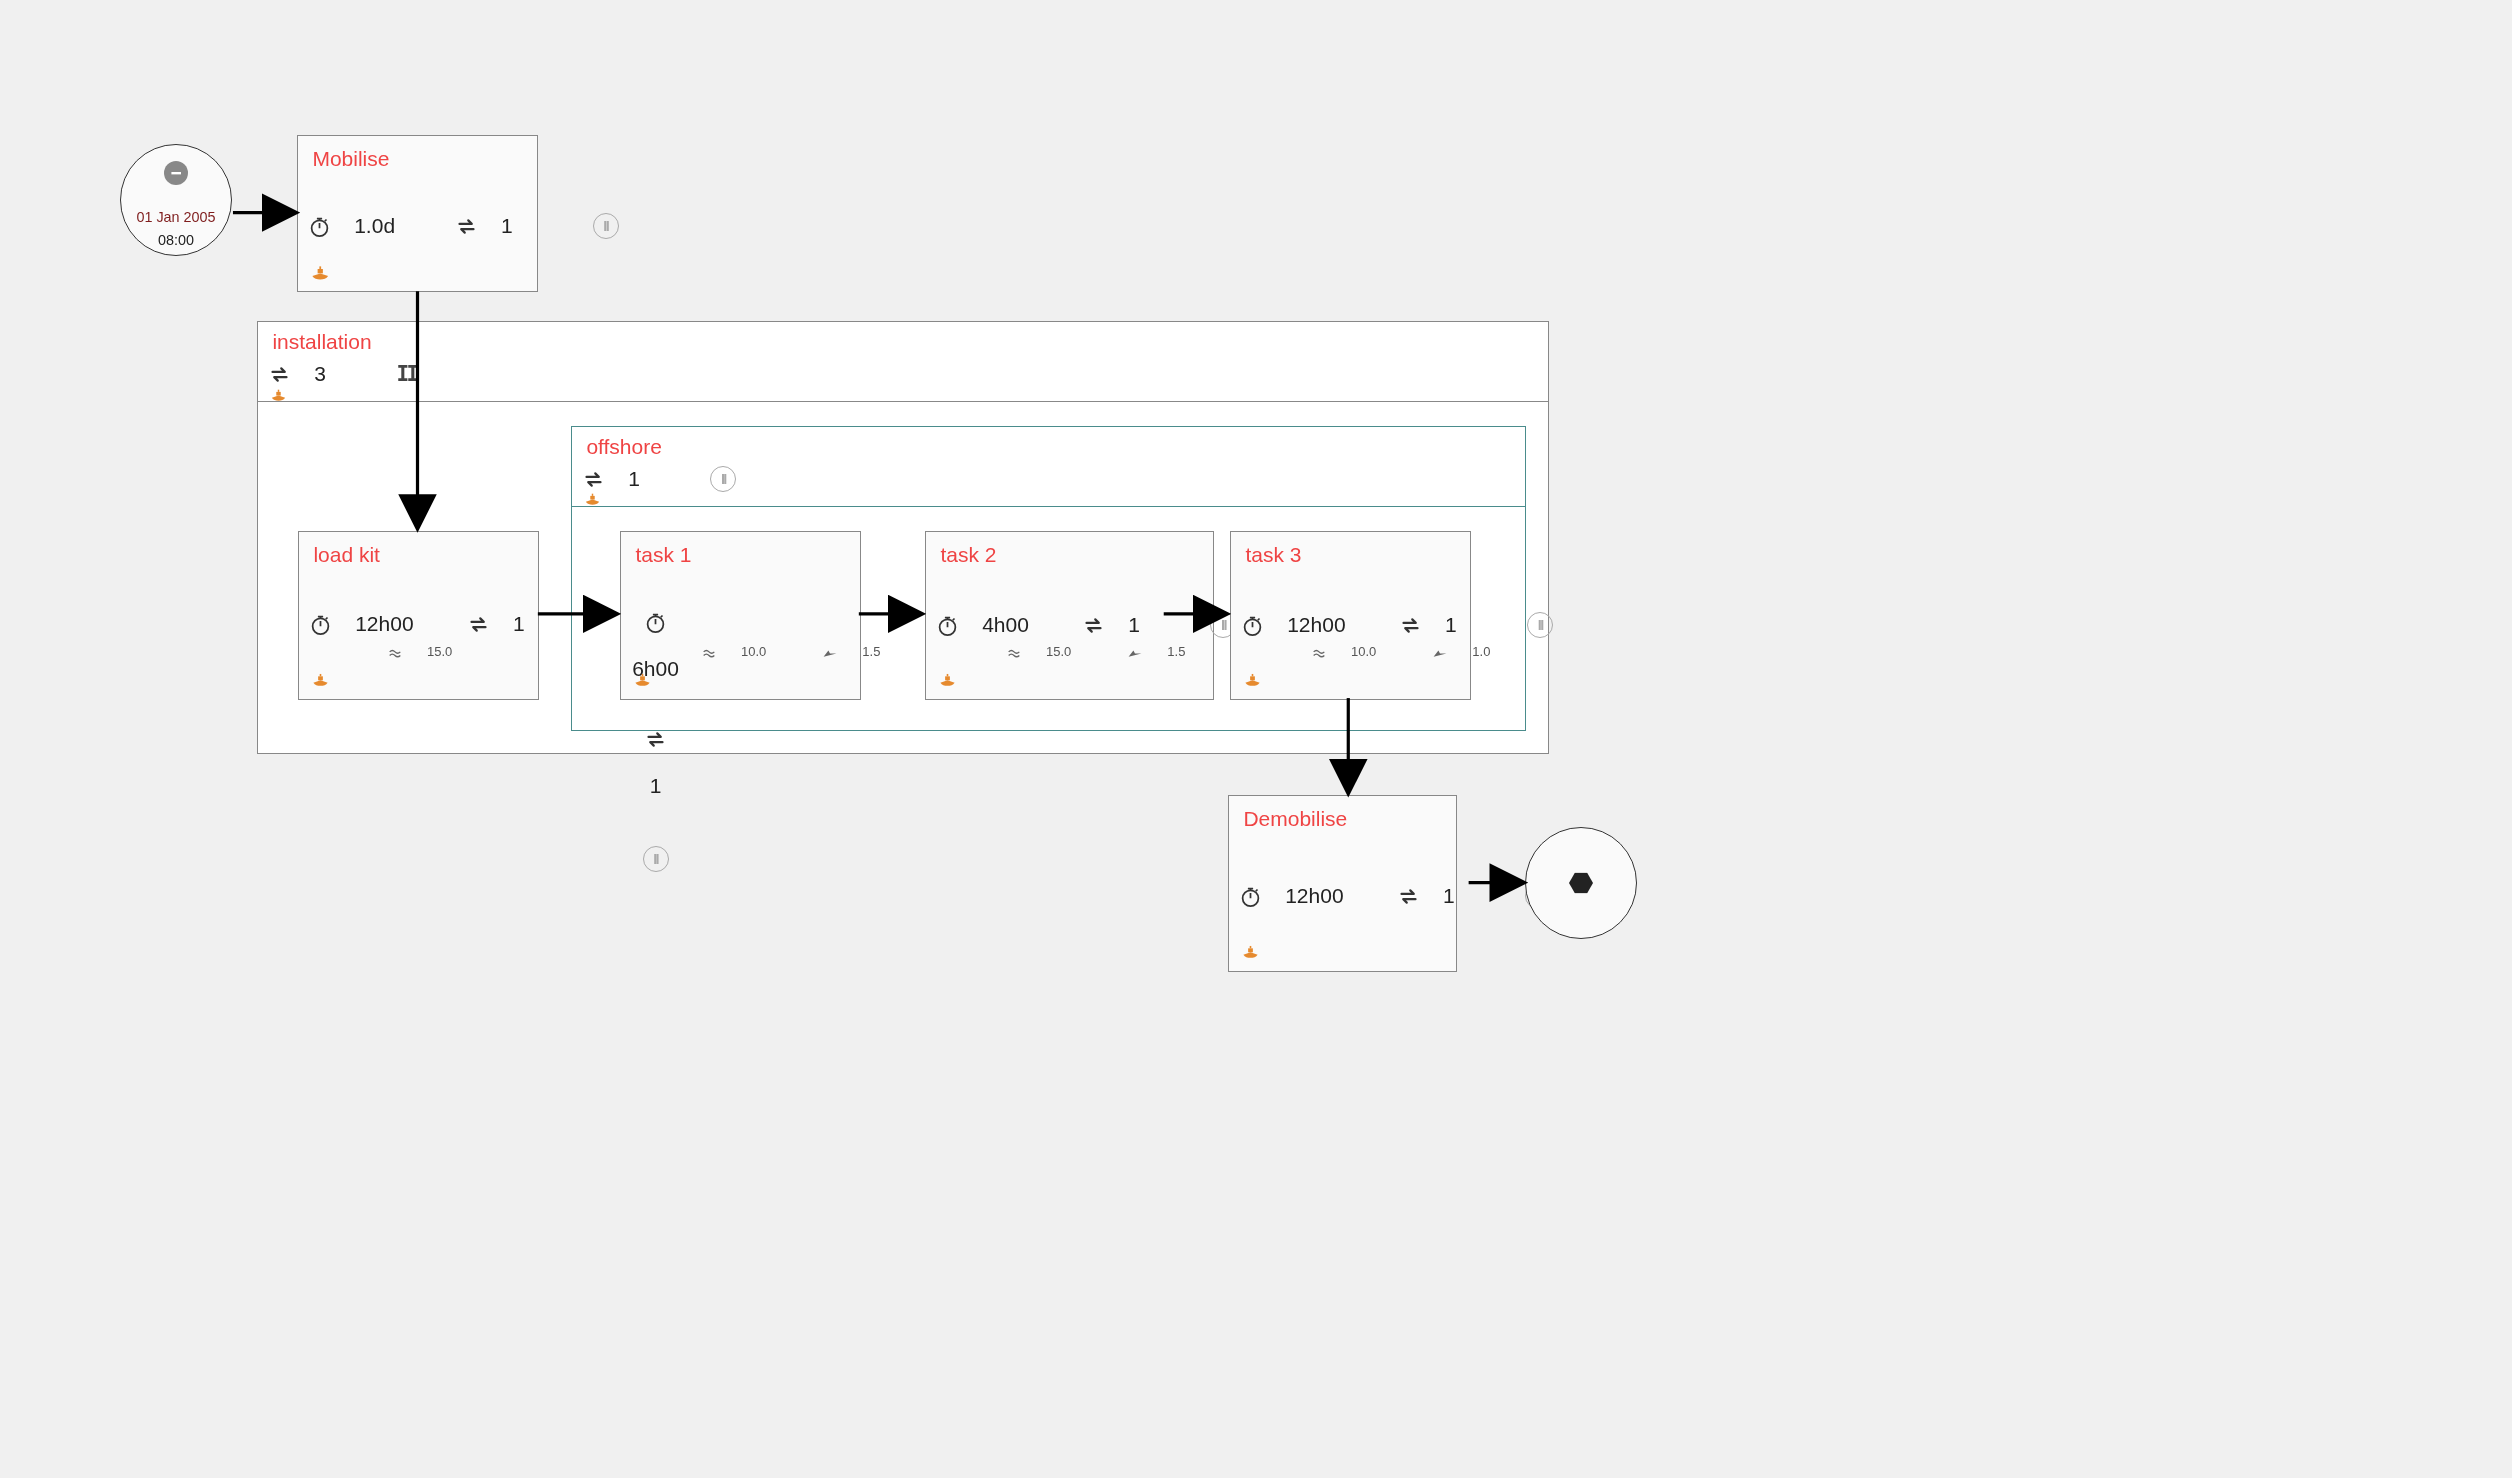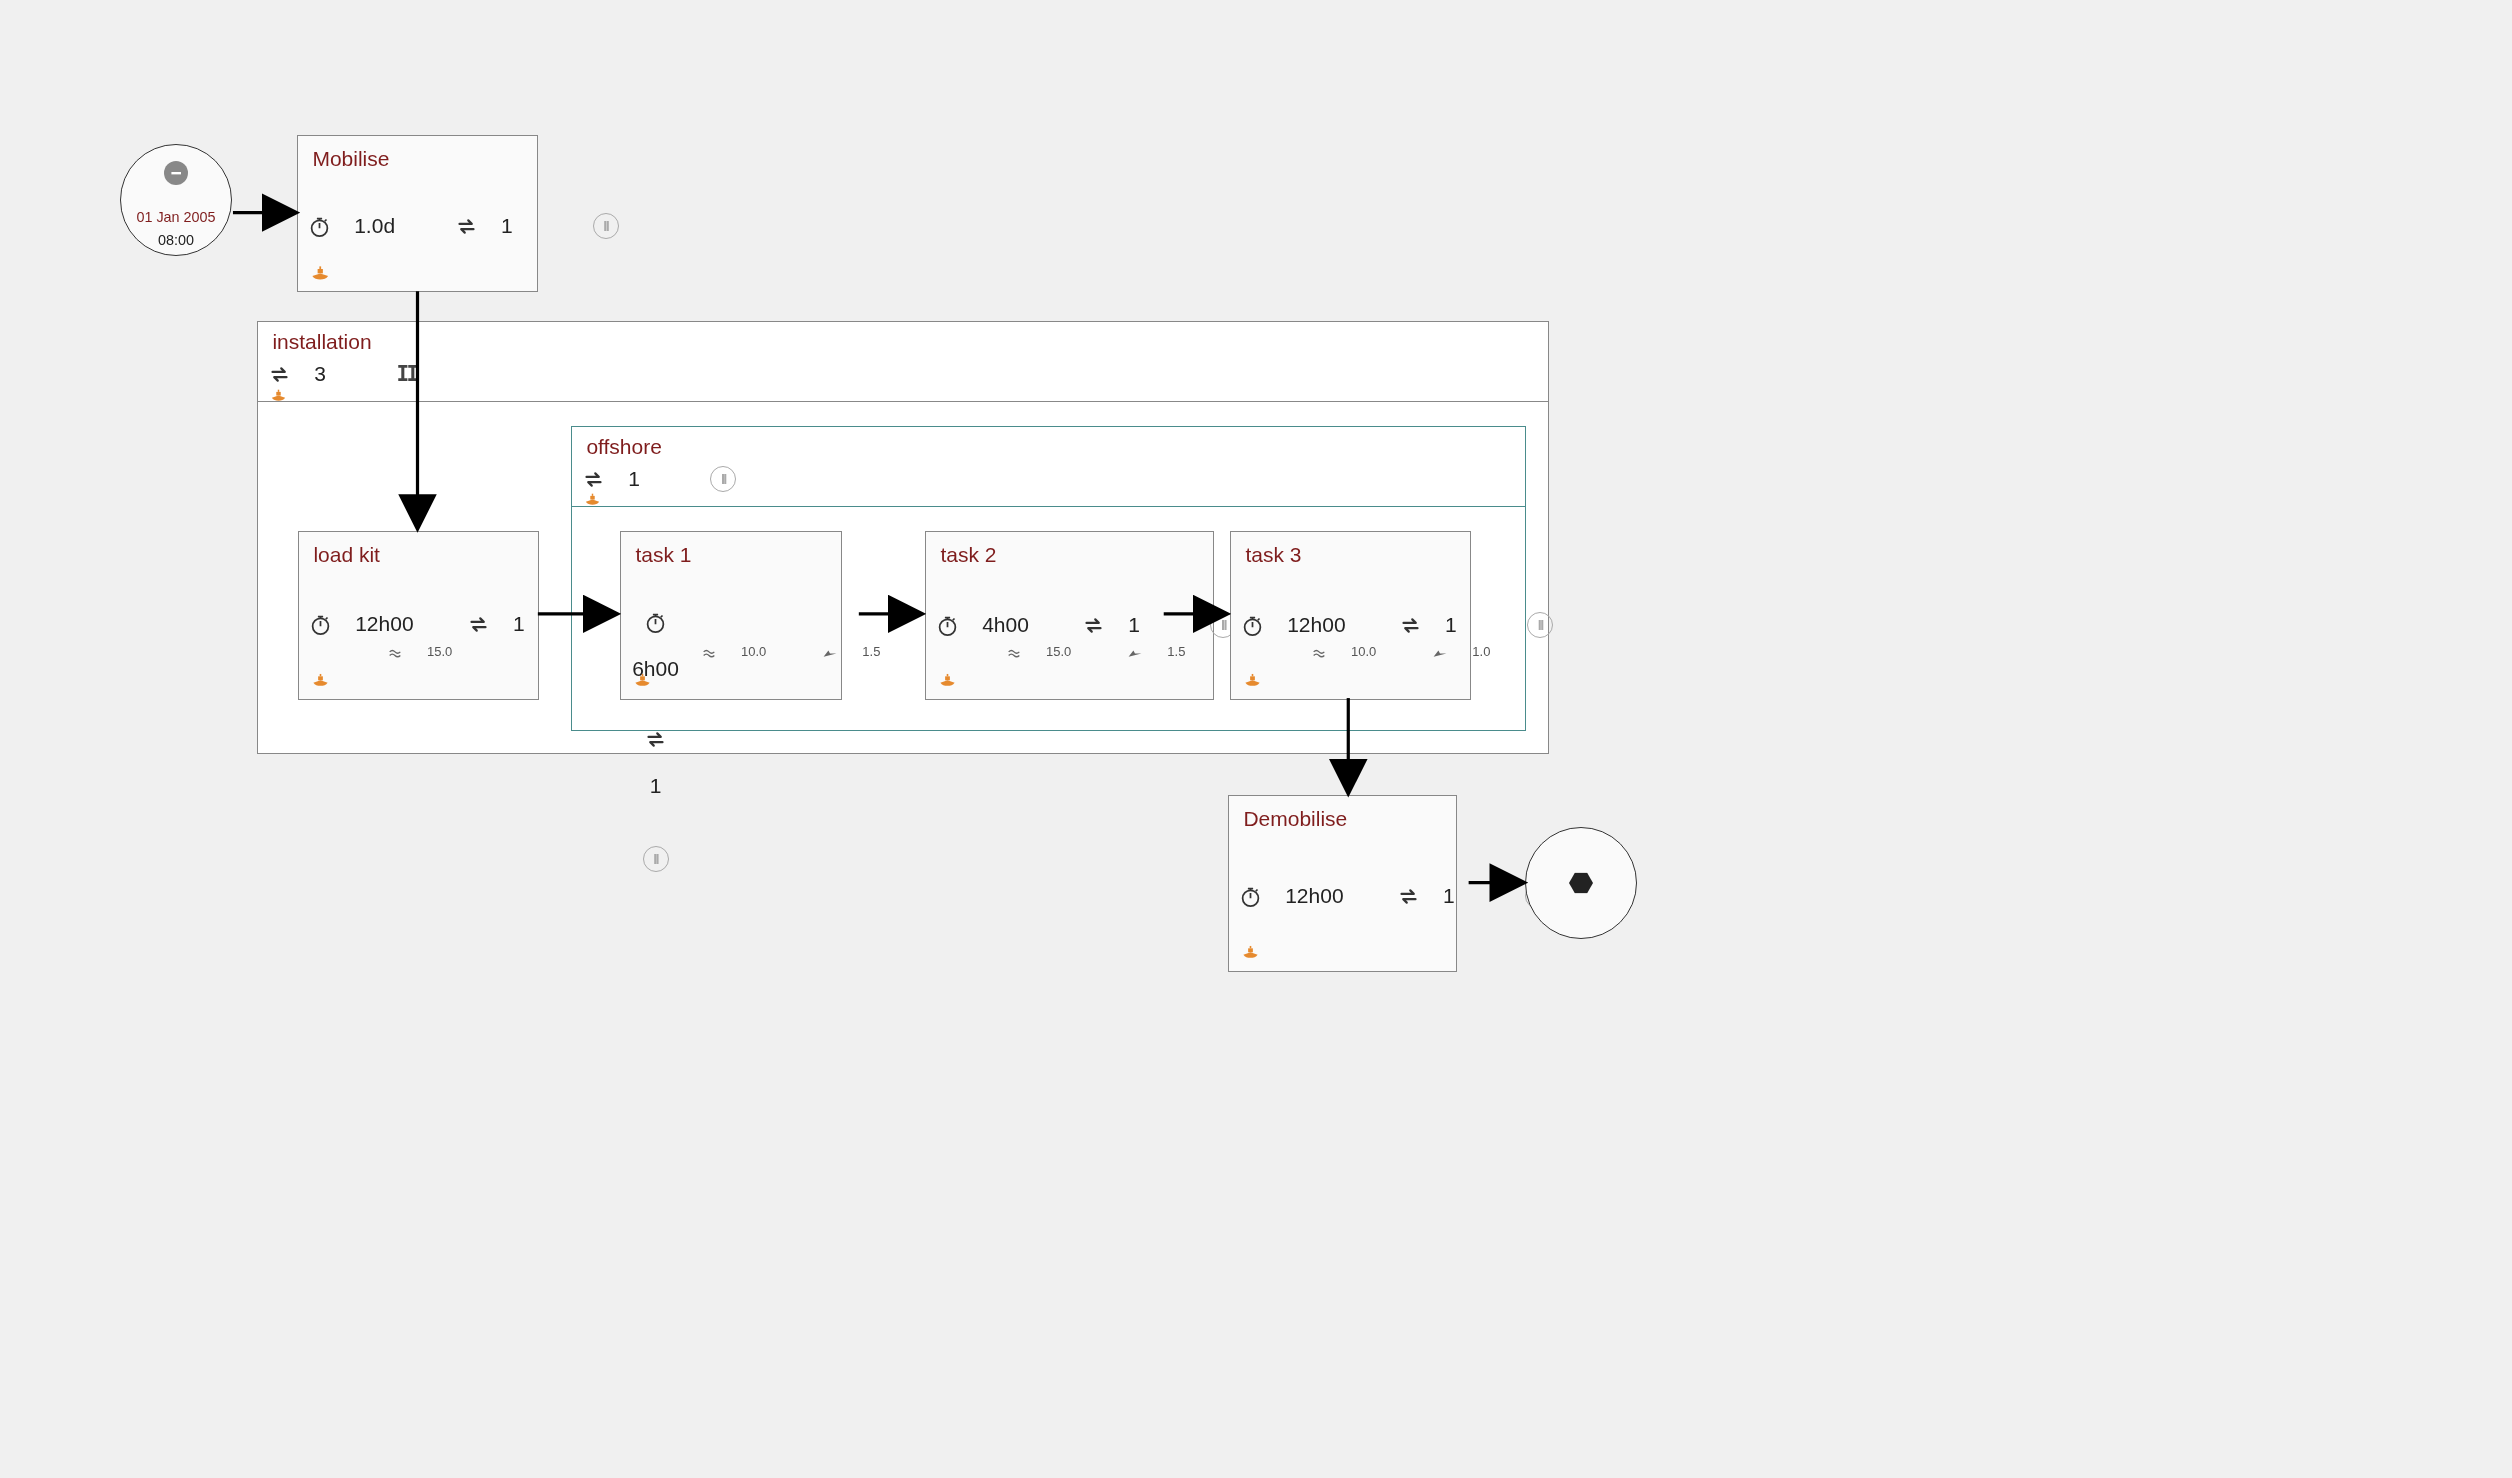--- a/index.html
+++ b/index.html
@@ -24,21 +24,21 @@
     background: #fff;
     border: 0.8px solid #888;
     box-sizing: border-box;
   }
   .group.offshore {
     border: 0.8px solid #4a8c8c;
   }
   .title {
     position: absolute;
     font-size: 21px;
-    color: #7f1d1d;
+    color: #ef4444;
   }
   .icon-row {
     position: absolute;
     display: flex;
     align-items: center;
     gap: 24px;
   }
   .stopwatch {
     display:inline-block; vertical-align:middle;
   }
@@ -238,21 +238,21 @@
         <span style="width:22.5px"></span>
         <span class="pause-circle">II</span>
       </div>
       <span class="ship" style="position:absolute; left:11.2px; top:63px;">
           <svg width="19" height="17.7" viewBox="0 0 24 24">
             <use href="#i-ship"></use>
           </svg>
         </span>
     </div>
 
-    <div class="node" style="left:48px; top:104px; width:222px; height:169px;">
+    <div class="node" style="left:48px; top:104px; width:241px; height:169px;">
       <div class="title" style="left:14.4px; top:11.2px;">task 1</div>
       <div class="icon-row" style="left:11.2px; top:80px;flex-direction:column;">
         <span class="stopwatch">
             <svg width="21" height="21" viewBox="0 0 24 24">
               <use href="#i-stopwatch"></use>
             </svg>
           </span>
         <span class="label-val">6h00</span>
         <span style="width:6.4px"></span>
         <span class="loop">

